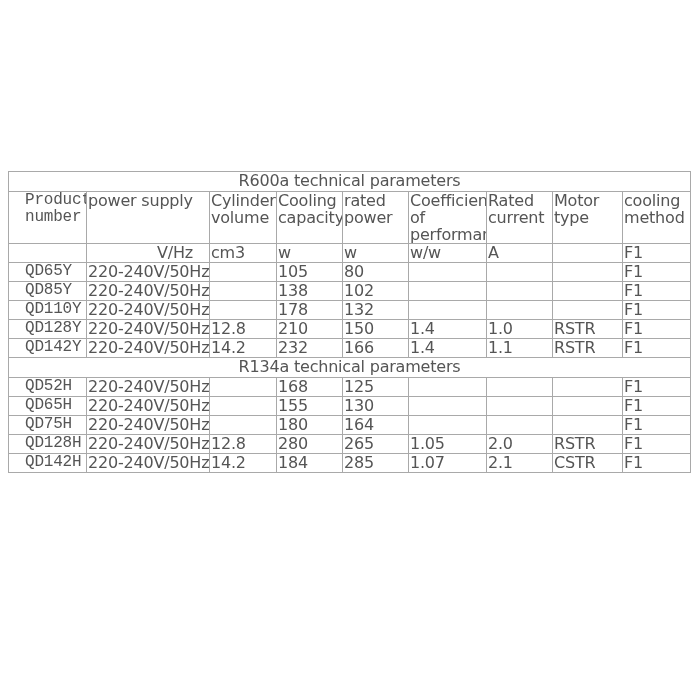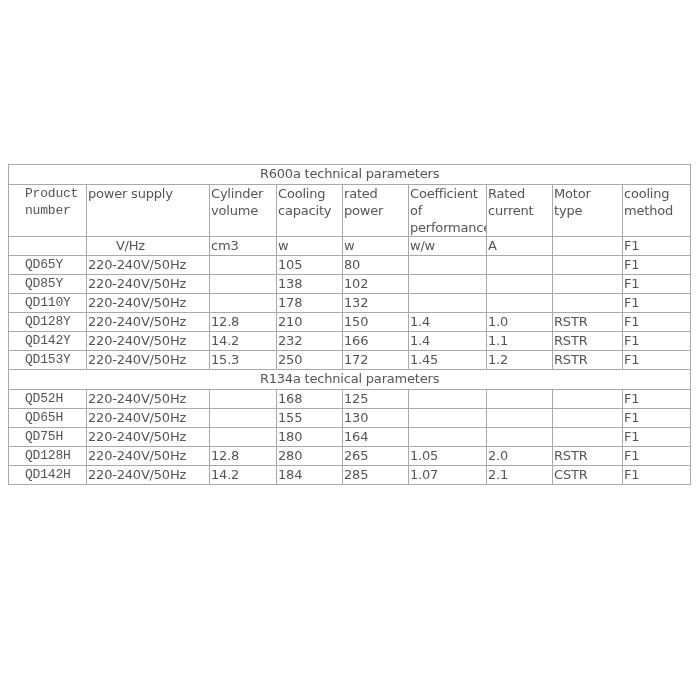--- a/index.html
+++ b/index.html
@@ -1,40 +1,40 @@
 <!DOCTYPE html>
 <html><head>
   <meta charset="utf-8">
   <style>
     html, body { margin: 0; padding: 0; background: #ffffff; }
     body { width: 700px; height: 700px; position: relative; overflow: hidden;
            font-family: "DejaVu Sans", sans-serif; }
     table.spec {
-      position: absolute; left: 8px; top: 164px;
+      position: absolute; left: 8px; top: 171px;
       width: 682px;
       border-collapse: collapse;
       table-layout: fixed;
       font-family: "DejaVu Sans", sans-serif;
-      font-size: 13px;
+      font-size: 16px;
       color: #555555;
       letter-spacing: -0.2px;
     }
     table.spec td {
       border: 1px solid #a9a9a9;
       padding: 0 1px;
       height: 18px;
       line-height: 17px;
       vertical-align: top;
       white-space: nowrap;
       overflow: hidden;
     }
     table.spec td.wrap { white-space: normal; line-height: 17px; }
     table.spec tr.section td { text-align: center; height: 19px; }
     table.spec tr.header td { height: 37px; }
-    table.spec td.right { text-align: right; padding-right: 64px; }
+    table.spec td.right { text-align: right; padding-right: 16px; }
     table.spec td.c0 { padding-left: 16px; font-family: Liberation Mono, monospace; }
   </style>
 </head>
 <body>
 
 <table class="spec">
   <colgroup>
     <col style="width:78px">
       <col style="width:123px">
       <col style="width:67px">
@@ -119,31 +119,20 @@
         <td class="c0">QD142Y</td>
         <td class="">220-240V/50Hz</td>
         <td class="">14.2</td>
         <td class="">232</td>
         <td class="">166</td>
         <td class="">1.4</td>
         <td class="">1.1</td>
         <td class="">RSTR</td>
         <td class="">F1</td>
       </tr>
-      <tr>
-        <td class="c0">QD153Y</td>
-        <td class="">220-240V/50Hz</td>
-        <td class="">15.3</td>
-        <td class="">250</td>
-        <td class="">172</td>
-        <td class="">1.45</td>
-        <td class="">1.2</td>
-        <td class="">RSTR</td>
-        <td class="">F1</td>
-      </tr>
       <tr class="section">
         <td colspan="9">R134a technical parameters</td>
       </tr>
       <tr>
         <td class="c0">QD52H</td>
         <td class="">220-240V/50Hz</td>
         <td class=""></td>
         <td class="">168</td>
         <td class="">125</td>
         <td class=""></td>

